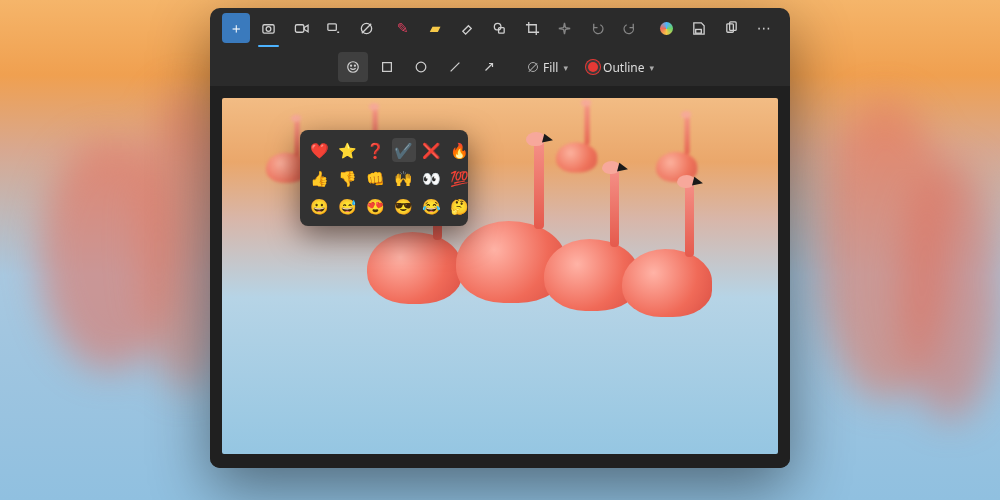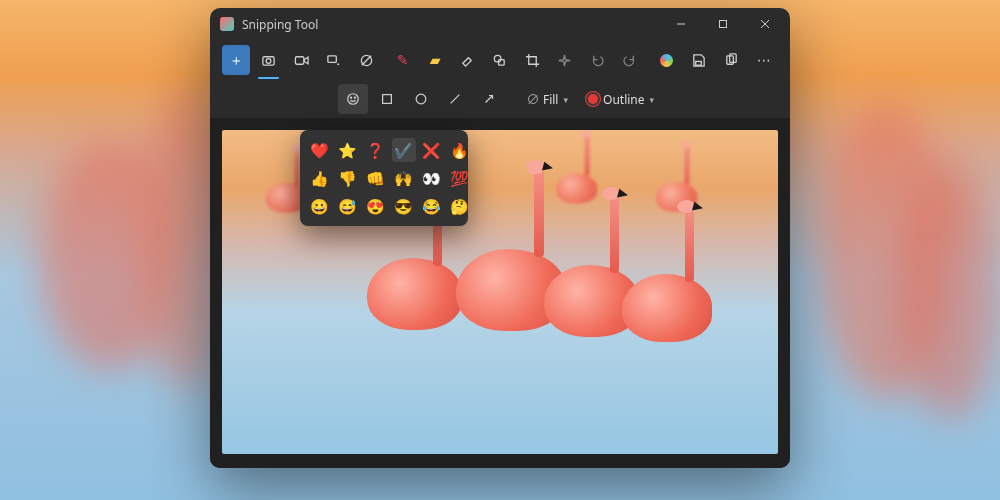--- a/index.html
+++ b/index.html
@@ -182,41 +182,20 @@
 
 <div class="bg-blur">
   <div class="bg-blob" style="left:40px;top:140px;width:140px;height:230px;background:rgba(230,110,90,0.55)"></div>
   <div class="bg-blob" style="left:140px;top:90px;width:90px;height:300px;background:rgba(225,120,95,0.5)"></div>
   <div class="bg-blob" style="left:820px;top:100px;width:130px;height:300px;background:rgba(230,115,90,0.55)"></div>
   <div class="bg-blob" style="left:900px;top:160px;width:100px;height:260px;background:rgba(225,105,85,0.5)"></div>
 </div>
 
 <div class="window">
 
-  <div class="titlebar">
-    <div class="app-icon"></div>
-    <div class="title">Snipping Tool</div>
-    <div class="spacer"></div>
-    <div class="win-btn">
-      <svg viewBox="0 0 10 10">
-          <line x1="1" y1="5" x2="9" y2="5"></line>
-        </svg>
-    </div>
-    <div class="win-btn">
-      <svg viewBox="0 0 10 10">
-          <rect x="1.5" y="1.5" width="7" height="7"></rect>
-        </svg>
-    </div>
-    <div class="win-btn">
-      <svg viewBox="0 0 10 10">
-          <line x1="1" y1="1" x2="9" y2="9"></line>
-          <line x1="9" y1="1" x2="1" y2="9"></line>
-        </svg>
-    </div>
-  </div>
 
   <div class="toolbar">
     <div class="tool-btn accent">
       <span class="glyph">＋</span>
     </div>
     <div class="tool-btn selected">
       <svg viewBox="0 0 16 16">
           <rect x="2" y="4" width="12" height="9" rx="1.5"></rect>
           <circle cx="8" cy="8.5" r="2.5"></circle>
         </svg>

